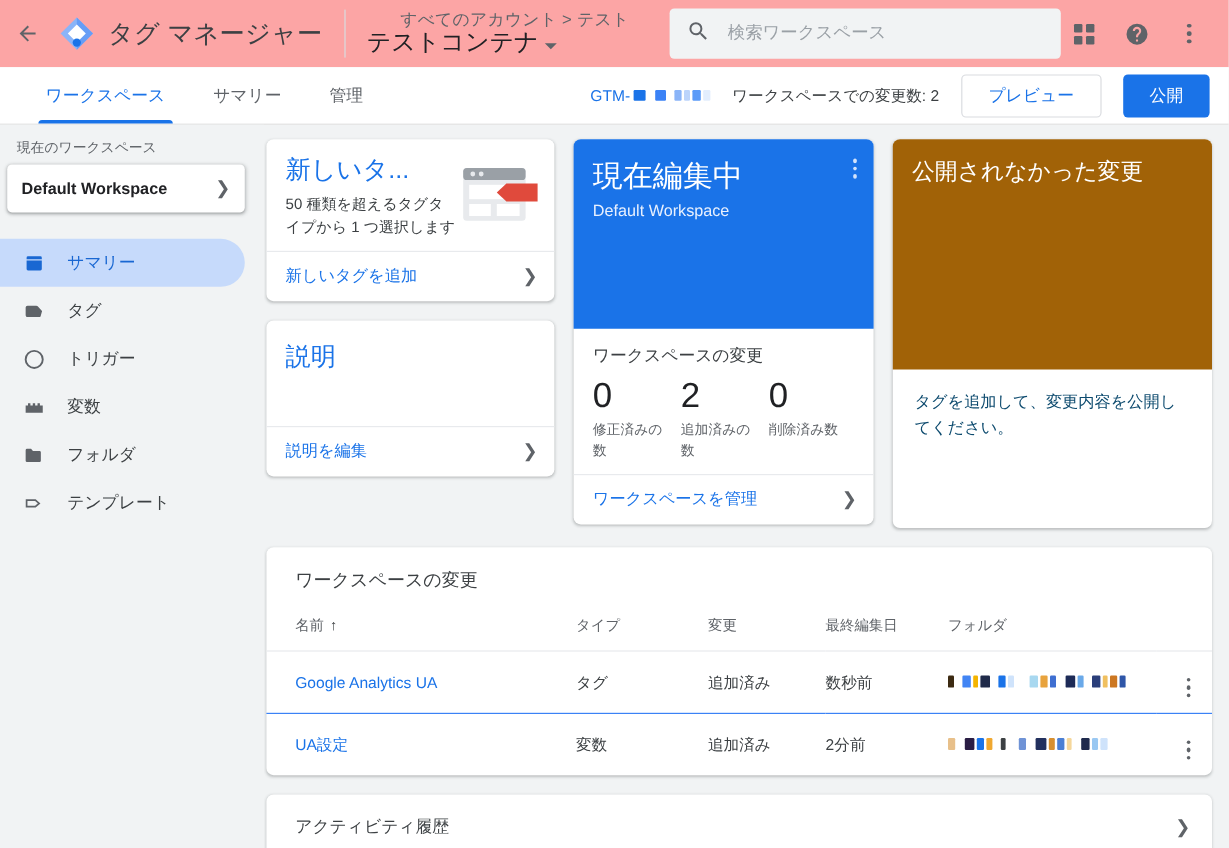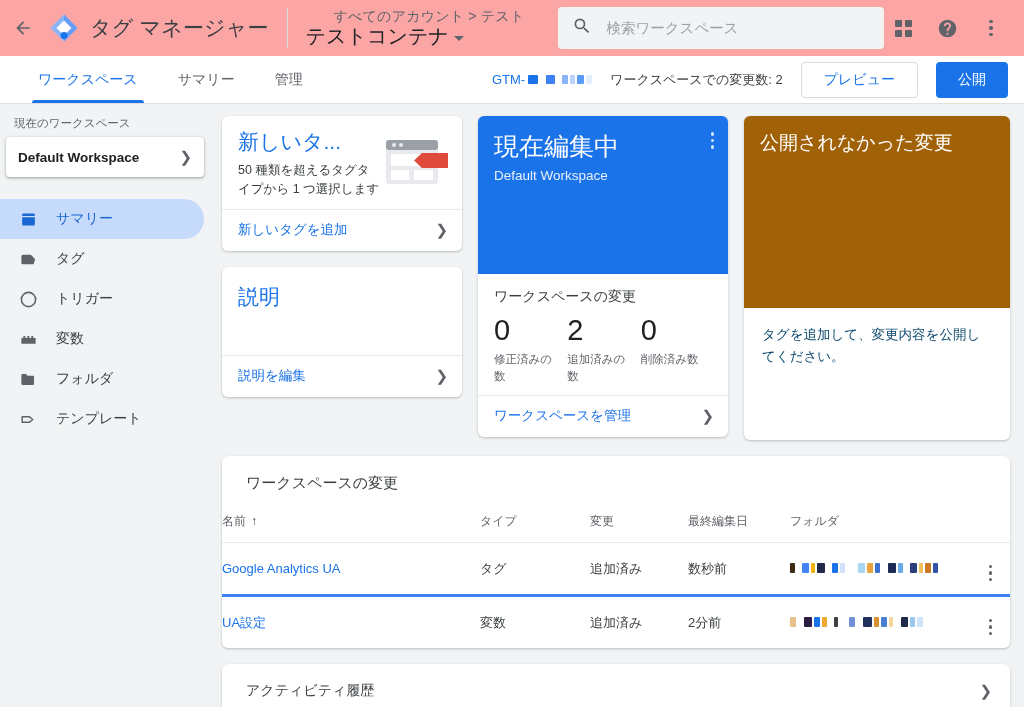--- a/index.html
+++ b/index.html
@@ -133,23 +133,23 @@
   .green-body { padding: 16px 18px; font-size: 13.5px; color: #0c4a6e; line-height: 1.65; min-height: 132px; }
 
   
   .table-card { margin-top: 16px; }
   .table-title { font-size: 15px; color: #3c4043; padding: 18px 0 0 24px; }
   table { width: 100%; border-collapse: collapse; margin-top: 12px; }
   th {
     text-align: left; font-size: 12px; color: #5f6368; font-weight: 400;
     padding: 8px 8px 12px 0; border-bottom: 1px solid #e8eaed;
   }
-  td { font-size: 13px; color: #3c4043; padding: 13px 8px 13px 0; border-bottom: 3px solid #3b82f6; }
+  td { font-size: 13px; color: #3c4043; padding: 13px 8px 13px 0; border-bottom: 1px solid #3b82f6; }
   tr:last-child td { border-bottom: none; }
-  th.c-name, td.c-name { width: 258px; }
+  th.c-name, td.c-name { padding-left: 24px; width: 258px; }
   th.c-type, td.c-type { width: 110px; }
   th.c-change, td.c-change { width: 98px; }
   th.c-edited, td.c-edited { width: 102px; }
   th.c-user, td.c-user { width: auto; }
   td.c-menu, th.c-menu { width: 46px; text-align: right; padding-right: 18px; }
   .sort-arrow { color: #3c4043; font-size: 12px; margin-left: 5px; }
   .row-link { color: #1a73e8; cursor: pointer; }
   .row-kebab { display: inline-flex; flex-direction: column; gap: 3px; cursor: pointer; }
   .row-kebab i { width: 3.5px; height: 3.5px; border-radius: 50%; background: #5f6368; display: block; }
   .pixmail { display: inline-flex; align-items: center; gap: 2px; height: 11px; }

